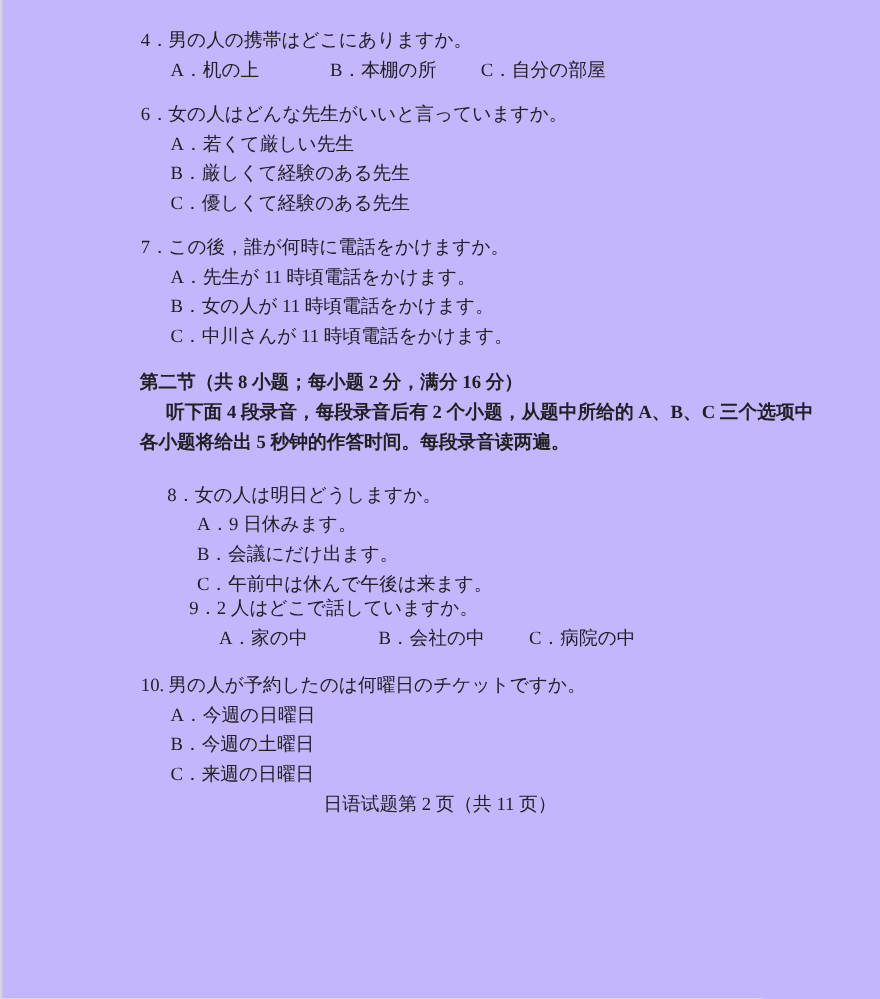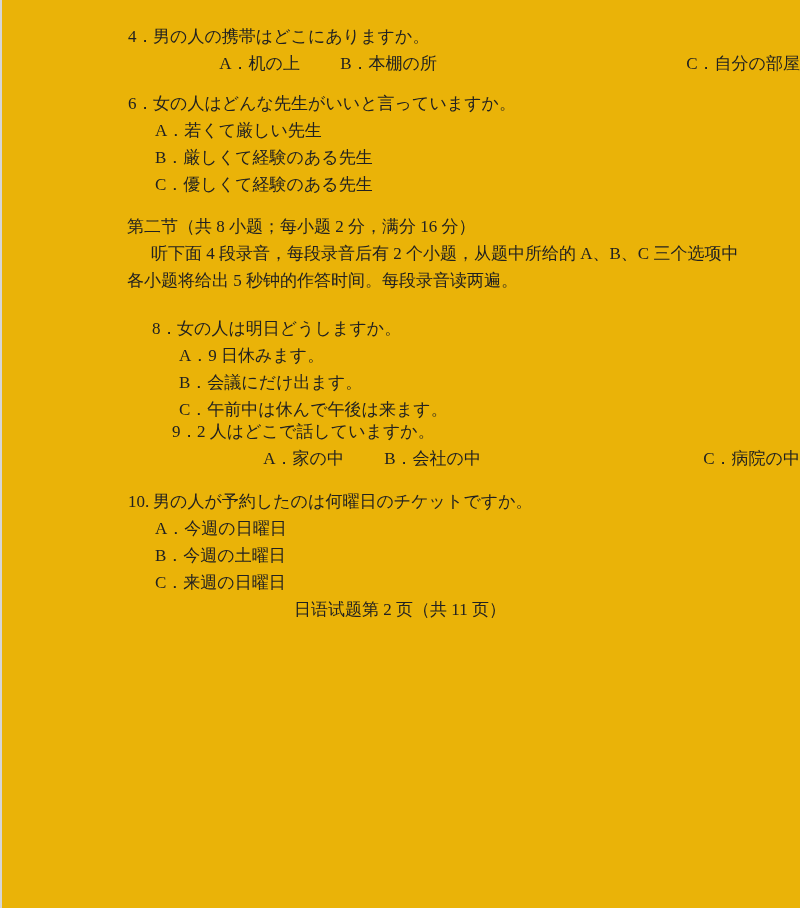--- a/index.html
+++ b/index.html
@@ -5,21 +5,21 @@
   html, body {
     margin: 0;
     padding: 0;
     background: #ffffff;
   }
   .page {
     position: relative;
     width: 800px;
     height: 908px;
     box-sizing: border-box;
-    background: #eab308;
+    background: #c4b5fd;
     color: #212121;
     font-family: "Liberation Serif", "DejaVu Serif", serif;
     font-size: 17px;
     line-height: 27px;
     padding-top: 23px;
     overflow: hidden;
   }
   .scan-edge {
     position: absolute;
     left: 0;
@@ -37,30 +37,29 @@
     width: 25px;
   }
   .opt-line {
     padding-left: 155px;
     white-space: nowrap;
   }
   .opts-row {
     padding-left: 155px;
     display: flex;
     white-space: nowrap;
-    text-align: right;
   }
   .opts-row .col-a { width: 145px; }
   .opts-row .col-b { width: 137px; }
   .opts-row .col-c { flex: 1; }
 
   #q5  { margin-top: 23px; }
   #q6  { margin-top: 13px; }
   #q7  { margin-top: 13px; }
-  #sec2 { margin-top: 15px; }
+  #sec2 { margin-top: 15px; font-weight: bold; }
   #q8  { margin-top: 21px; padding-left: 24px; }
   #q9  { margin-top: -5px; margin-left: 44px; }
   #q10 { margin-top: 16px; }
 
   .sec-header {
     padding-left: 127px;
     white-space: nowrap;
   }
   .ins-line {
     padding-left: 127px;
@@ -95,20 +94,28 @@
 
   <section class="question" id="q6">
     <div class="q-line">
       <span class="q-num">6．</span><span class="q-text">女の人はどんな先生がいいと言っていますか。</span>
     </div>
     <div class="opt-line">A．若くて厳しい先生</div>
     <div class="opt-line">B．厳しくて経験のある先生</div>
     <div class="opt-line">C．優しくて経験のある先生</div>
   </section>
 
+  <section class="question" id="q7">
+    <div class="q-line">
+      <span class="q-num">7．</span><span class="q-text">この後，誰が何時に電話をかけますか。</span>
+    </div>
+    <div class="opt-line">A．先生が 11 時頃電話をかけます。</div>
+    <div class="opt-line">B．女の人が 11 時頃電話をかけます。</div>
+    <div class="opt-line">C．中川さんが 11 時頃電話をかけます。</div>
+  </section>
 
   <section id="sec2">
     <div class="sec-header">第二节（共 8 小题；每小题 2 分，满分 16 分）</div>
     <div class="ins-line indent">听下面 4 段录音，每段录音后有 2 个小题，从题中所给的 A、B、C 三个选项中</div>
     <div class="ins-line">各小题将给出 5 秒钟的作答时间。每段录音读两遍。</div>
   </section>
 
   <section class="question" id="q8">
     <div class="q-line">
       <span class="q-num">8．</span><span class="q-text">女の人は明日どうしますか。</span>

